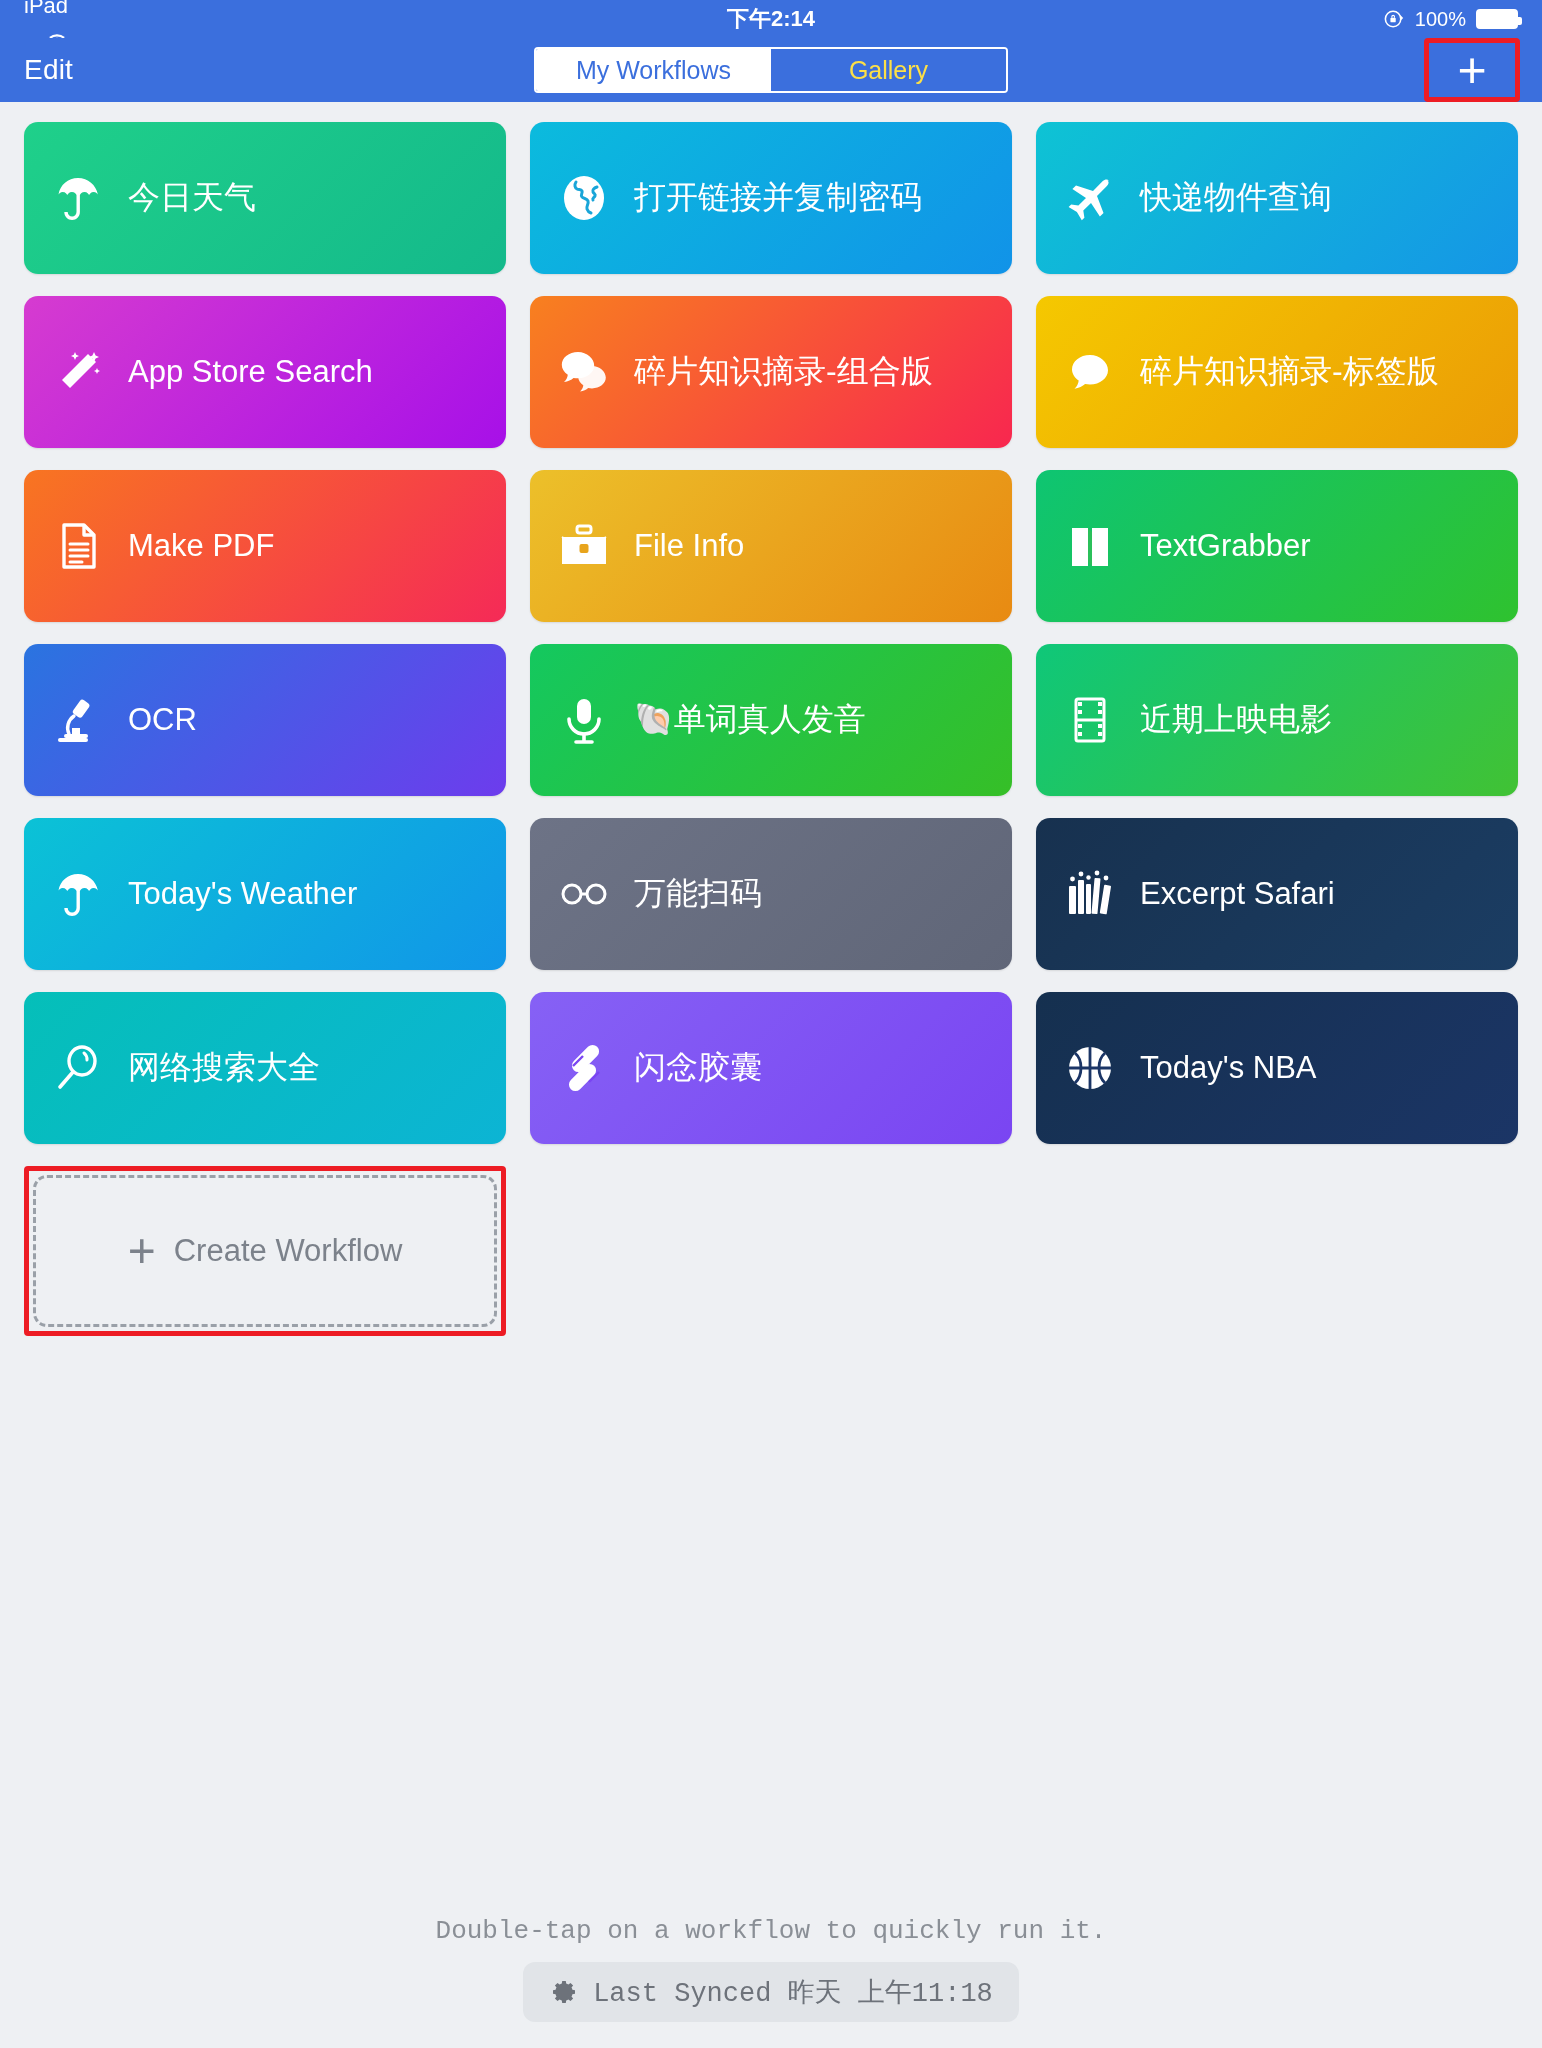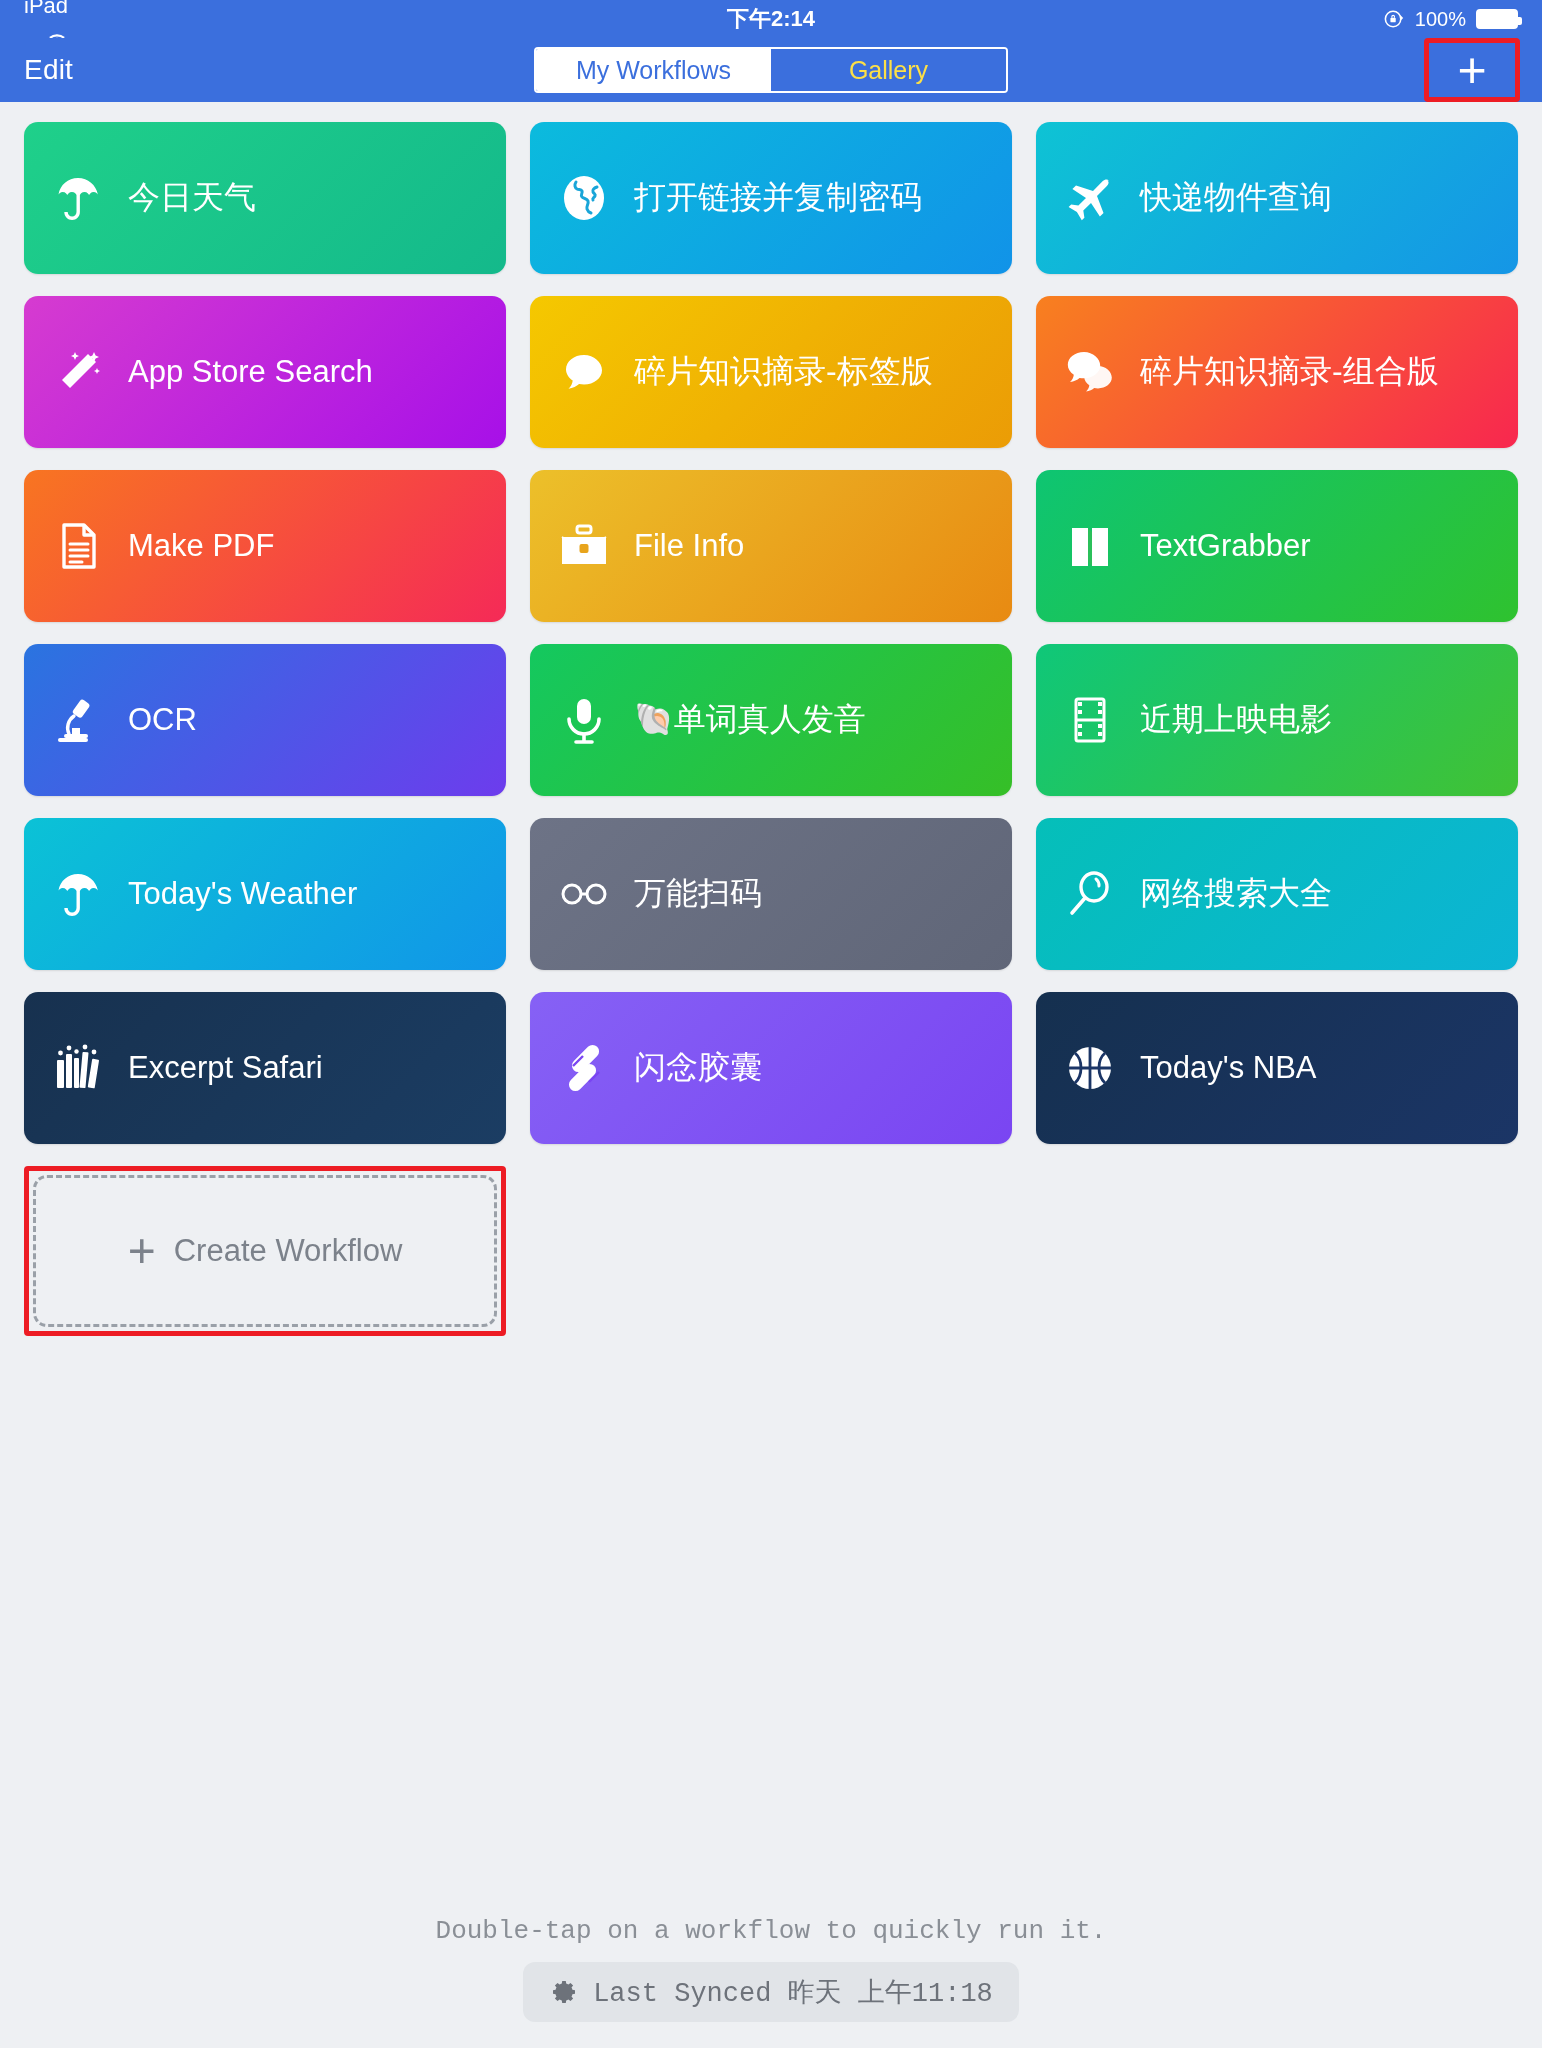--- a/index.html
+++ b/index.html
@@ -285,37 +285,37 @@
         <svg viewBox="0 0 56 56">
           <path d="M38 10l8 8-26 26-8-8z" fill="#fff"></path>
           <path d="M44 8l1.6 3.6L49 13l-3.4 1.4L44 18l-1.6-3.6L39 13l3.4-1.4z" fill="#fff"></path>
           <path d="M25 8l1.2 2.7L29 12l-2.8 1.3L25 16l-1.2-2.7L21 12l2.8-1.3z" fill="#fff"></path>
           <path d="M47 24l.9 2 2.1 1-2.1 1-.9 2-.9-2-2.1-1 2.1-1z" fill="#fff"></path>
         </svg>
       </span>
     <span class="tile-label">App Store Search</span>
   </div>
 
-  <div class="tile" style="background:linear-gradient(135deg,#f5c800,#eb9c06)">
-    <span class="tile-icon">
-        <svg viewBox="0 0 56 56">
-          <path d="M28 11c-10 0-18 6.4-18 14.3 0 4.5 2.6 8.6 6.7 11.2-.3 3.1-1.8 6-4.2 8.2 4.4-.5 8.1-2.4 10.6-4.6 1.6.3 3.2.5 4.9.5 10 0 18-6.4 18-14.3S38 11 28 11z" fill="#fff"></path>
-        </svg>
-      </span>
-    <span class="tile-label cn">碎片知识摘录-标签版</span>
-  </div>
-
   <div class="tile" style="background:linear-gradient(135deg,#f8801f,#f8274f)">
     <span class="tile-icon">
         <svg viewBox="0 0 56 56">
           <path d="M36 22c-7.6 0-13.8 4.8-13.8 10.8 0 3.4 2 6.5 5.1 8.5-.2 2.3-1.3 4.5-3.2 6.2 3.4-.4 6.2-1.8 8.1-3.5 1.2.2 2.5.4 3.8.4 7.6 0 13.8-4.8 13.8-10.8S43.6 22 36 22z" fill="#fff" opacity="0.95"></path>
           <path d="M22 8c-9 0-16.2 5.7-16.2 12.7 0 4 2.3 7.6 6 10-.3 2.8-1.6 5.3-3.8 7.3 4-.5 7.3-2.1 9.5-4.1 1.4.3 2.9.4 4.5.4 9 0 16.2-5.7 16.2-12.7S31 8 22 8z" fill="#fff"></path>
         </svg>
       </span>
     <span class="tile-label cn">碎片知识摘录-组合版</span>
+  </div>
+
+  <div class="tile" style="background:linear-gradient(135deg,#f5c800,#eb9c06)">
+    <span class="tile-icon">
+        <svg viewBox="0 0 56 56">
+          <path d="M28 11c-10 0-18 6.4-18 14.3 0 4.5 2.6 8.6 6.7 11.2-.3 3.1-1.8 6-4.2 8.2 4.4-.5 8.1-2.4 10.6-4.6 1.6.3 3.2.5 4.9.5 10 0 18-6.4 18-14.3S38 11 28 11z" fill="#fff"></path>
+        </svg>
+      </span>
+    <span class="tile-label cn">碎片知识摘录-标签版</span>
   </div>
 
   <div class="tile" style="background:linear-gradient(135deg,#f87521,#f52a57)">
     <span class="tile-icon">
         <svg viewBox="0 0 56 56">
           <path d="M14 7h20l10 10v32H14z" fill="none" stroke="#fff" stroke-width="3.4" stroke-linejoin="round"></path>
           <path d="M34 7v10h10" fill="none" stroke="#fff" stroke-width="3.4" stroke-linejoin="round"></path>
           <g stroke="#fff" stroke-width="3" stroke-linecap="round">
             <path d="M20 26h18M20 32h18M20 38h18M20 44h12"></path>
           </g>
@@ -403,31 +403,20 @@
 
   <div class="tile" style="background:linear-gradient(135deg,#6d7386,#606678)">
     <span class="tile-icon">
         <svg viewBox="0 0 56 56">
           <circle cx="16" cy="28" r="9" fill="none" stroke="#fff" stroke-width="3"></circle>
           <circle cx="40" cy="28" r="9" fill="none" stroke="#fff" stroke-width="3"></circle>
           <path d="M25 28h6" fill="none" stroke="#fff" stroke-width="3"></path>
         </svg>
       </span>
     <span class="tile-label cn">万能扫码</span>
-  </div>
-
-  <div class="tile" style="background:linear-gradient(135deg,#05bfb9,#0cb4d4)">
-    <span class="tile-icon">
-        <svg viewBox="0 0 56 56">
-          <ellipse cx="32" cy="21" rx="13" ry="14" fill="none" stroke="#fff" stroke-width="3.4"></ellipse>
-          <path d="M34 13a7.5 8 0 0 1 3 7" fill="none" stroke="#fff" stroke-width="3" stroke-linecap="round"></path>
-          <path d="M23 32L10 47" stroke="#fff" stroke-width="3.6" stroke-linecap="round"></path>
-        </svg>
-      </span>
-    <span class="tile-label cn">网络搜索大全</span>
   </div>
 
   <div class="tile" style="background:linear-gradient(135deg,#17314f,#1b3d63)">
     <span class="tile-icon">
         <svg viewBox="0 0 56 56">
           <g fill="#fff">
             <rect x="7" y="20" width="7" height="28" rx="1"></rect>
             <rect x="16" y="14" width="6" height="34" rx="1"></rect>
             <rect x="24" y="18" width="5" height="30" rx="1"></rect>
             <rect x="31" y="12" width="6" height="36" rx="1" transform="rotate(5 34 30)"></rect>
@@ -438,20 +427,31 @@
             <circle cx="19" cy="8" r="2.4"></circle>
             <circle cx="26.5" cy="11.5" r="2.2"></circle>
             <circle cx="35" cy="7" r="2.4"></circle>
             <circle cx="44" cy="12" r="2.4"></circle>
           </g>
         </svg>
       </span>
     <span class="tile-label">Excerpt Safari</span>
   </div>
 
+  <div class="tile" style="background:linear-gradient(135deg,#05bfb9,#0cb4d4)">
+    <span class="tile-icon">
+        <svg viewBox="0 0 56 56">
+          <ellipse cx="32" cy="21" rx="13" ry="14" fill="none" stroke="#fff" stroke-width="3.4"></ellipse>
+          <path d="M34 13a7.5 8 0 0 1 3 7" fill="none" stroke="#fff" stroke-width="3" stroke-linecap="round"></path>
+          <path d="M23 32L10 47" stroke="#fff" stroke-width="3.6" stroke-linecap="round"></path>
+        </svg>
+      </span>
+    <span class="tile-label cn">网络搜索大全</span>
+  </div>
+
   <div class="tile" style="background:linear-gradient(135deg,#8661f5,#7a45f2)">
     <span class="tile-icon">
         <svg viewBox="0 0 56 56">
           <rect x="23" y="2" width="13" height="33" rx="6.5" transform="rotate(45 29.5 18.5)" fill="#fff"></rect>
           <rect x="20" y="21" width="13" height="33" rx="6.5" transform="rotate(45 26.5 37.5)" fill="#fff"></rect>
           <path d="M17 26l10-10" stroke="#7a45f2" stroke-width="2.4"></path>
           <path d="M33 42l10-10" stroke="#7a45f2" stroke-width="2.4"></path>
         </svg>
       </span>
     <span class="tile-label cn">闪念胶囊</span>

